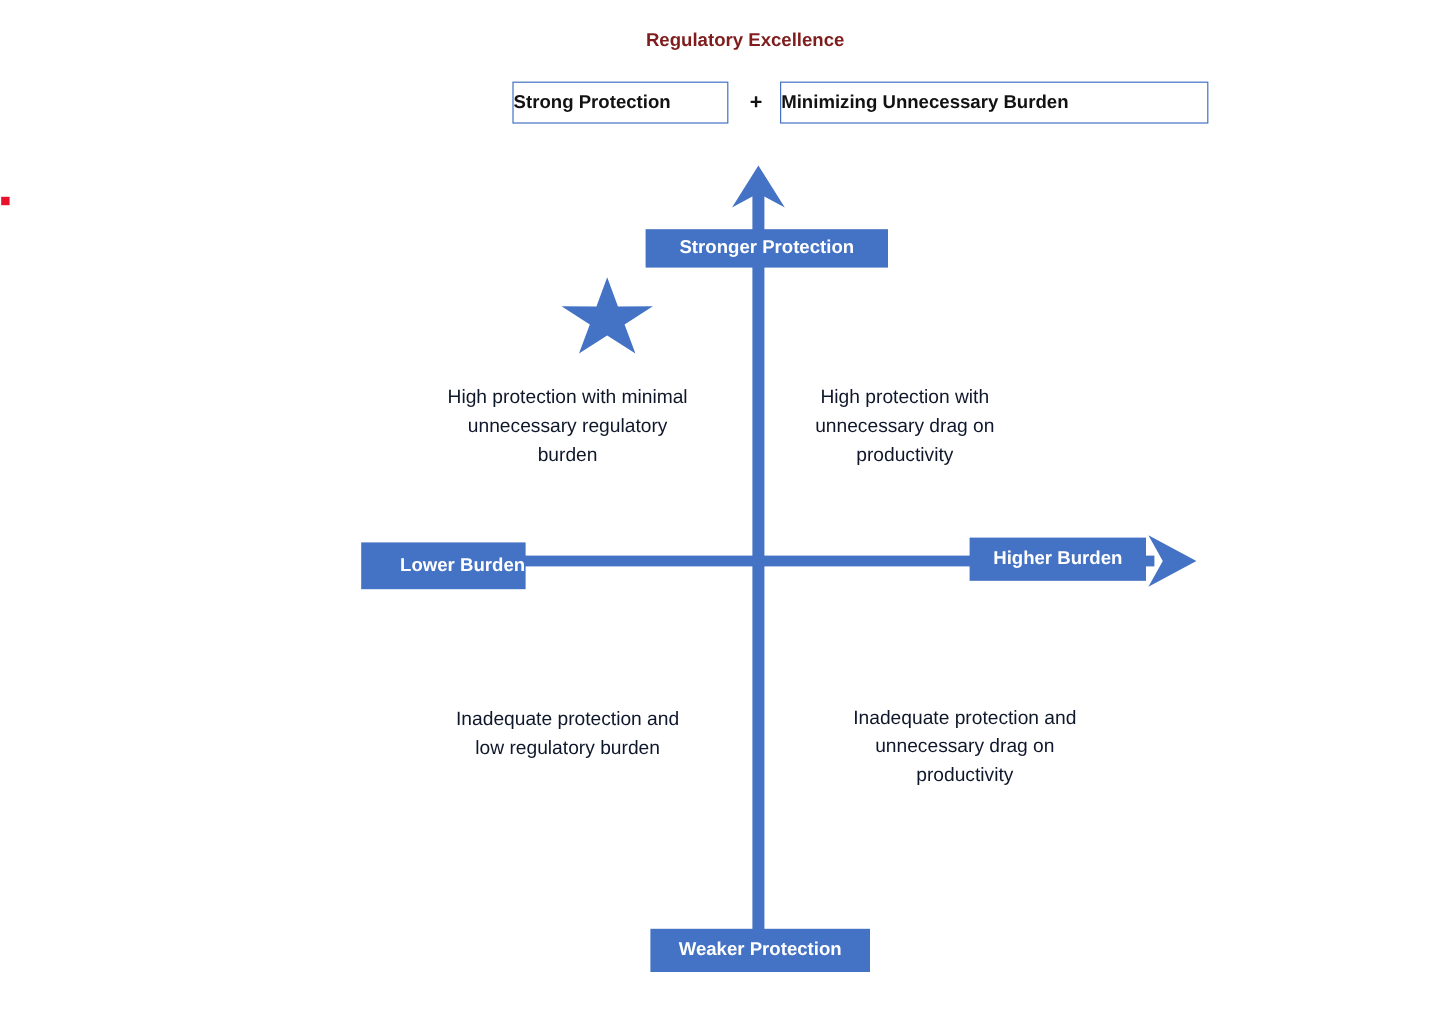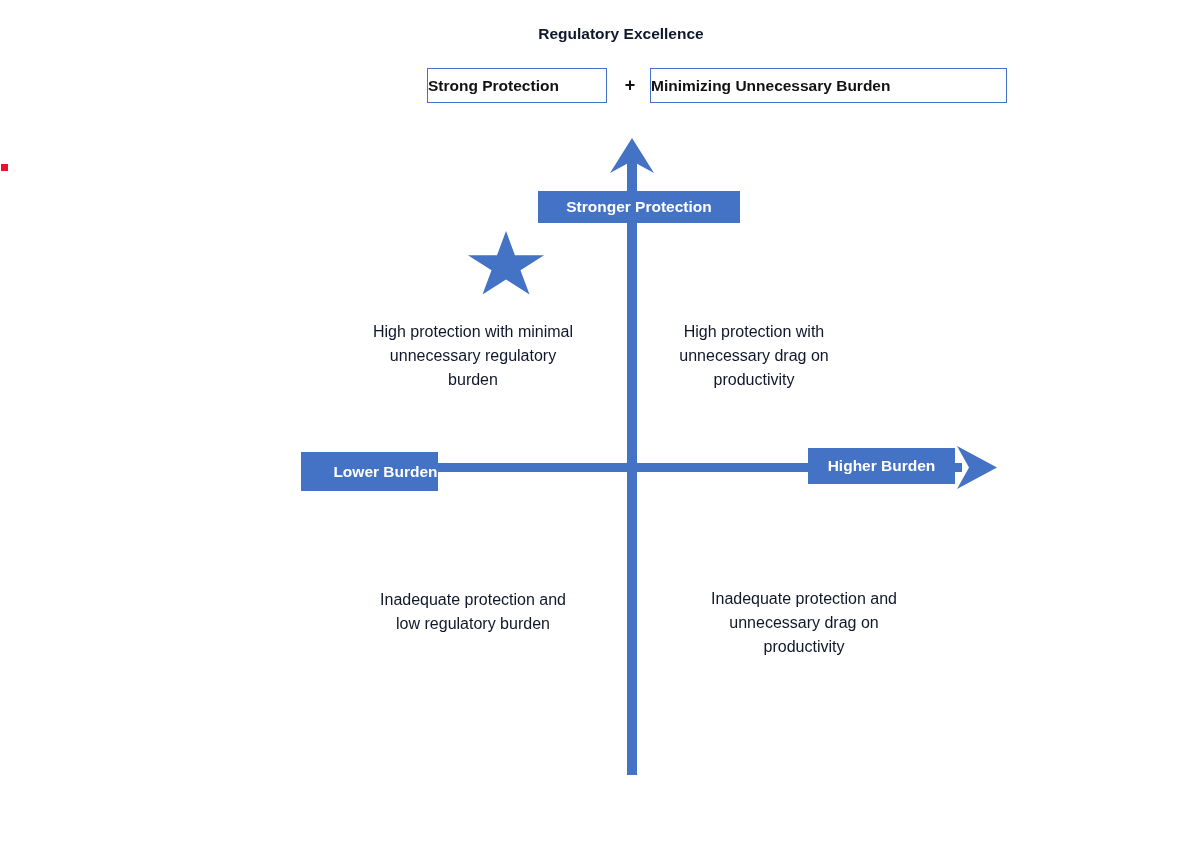--- a/index.html
+++ b/index.html
@@ -11,21 +11,21 @@
     font-family: "Liberation Sans", sans-serif;
     overflow: hidden;
     color: #1f1f1f;
   }
   .abs { position: absolute; }
 
   
   .title {
     left: 371px; top: 25px; width: 500px;
     text-align: center;
-    font-size: 15.5px; font-weight: bold; color: #0f172a;
+    font-size: 15.5px; font-weight: bold; color: #7f1d1d;
   }
   .formula-box {
     top: 68px; height: 35px;
     border: 1.5px solid var(--accent, #4472C4);
     background: #fff;
     display: flex; align-items: center; 
     font-size: 15.5px; font-weight: bold; color: #121212;
     box-sizing: border-box;
   }
   .box-strong { left: 427px; width: 180px; }
@@ -96,20 +96,21 @@
 
   <div class="abs axis v-axis"></div>
   <div class="abs axis h-axis"></div>
 
   <svg class="abs arrow-layer" viewBox="0 0 1200 842">
     <polygon points="632,138 610,173 632,161 654,173"></polygon>
     <polygon points="997,467.5 957,446 969,467.5 957,489"></polygon>
   </svg>
 
   <div class="abs chip chip-stronger">Stronger Protection</div>
+  <div class="abs chip chip-weaker">Weaker Protection</div>
   <div class="abs chip chip-lower">Lower Burden</div>
   <div class="abs chip chip-higher">Higher Burden</div>
 
   <svg class="abs star" viewBox="0 0 100 91" preserveAspectRatio="none">
     <polygon points="50,0 61.2,34.6 97.6,34.5 68.1,55.9 79.4,90.4 50,69 20.6,90.4 31.9,55.9 2.4,34.5 38.8,34.6"></polygon>
   </svg>
 
   <div class="abs quad quad-tl">High protection with minimal
 unnecessary regulatory
 burden</div>

